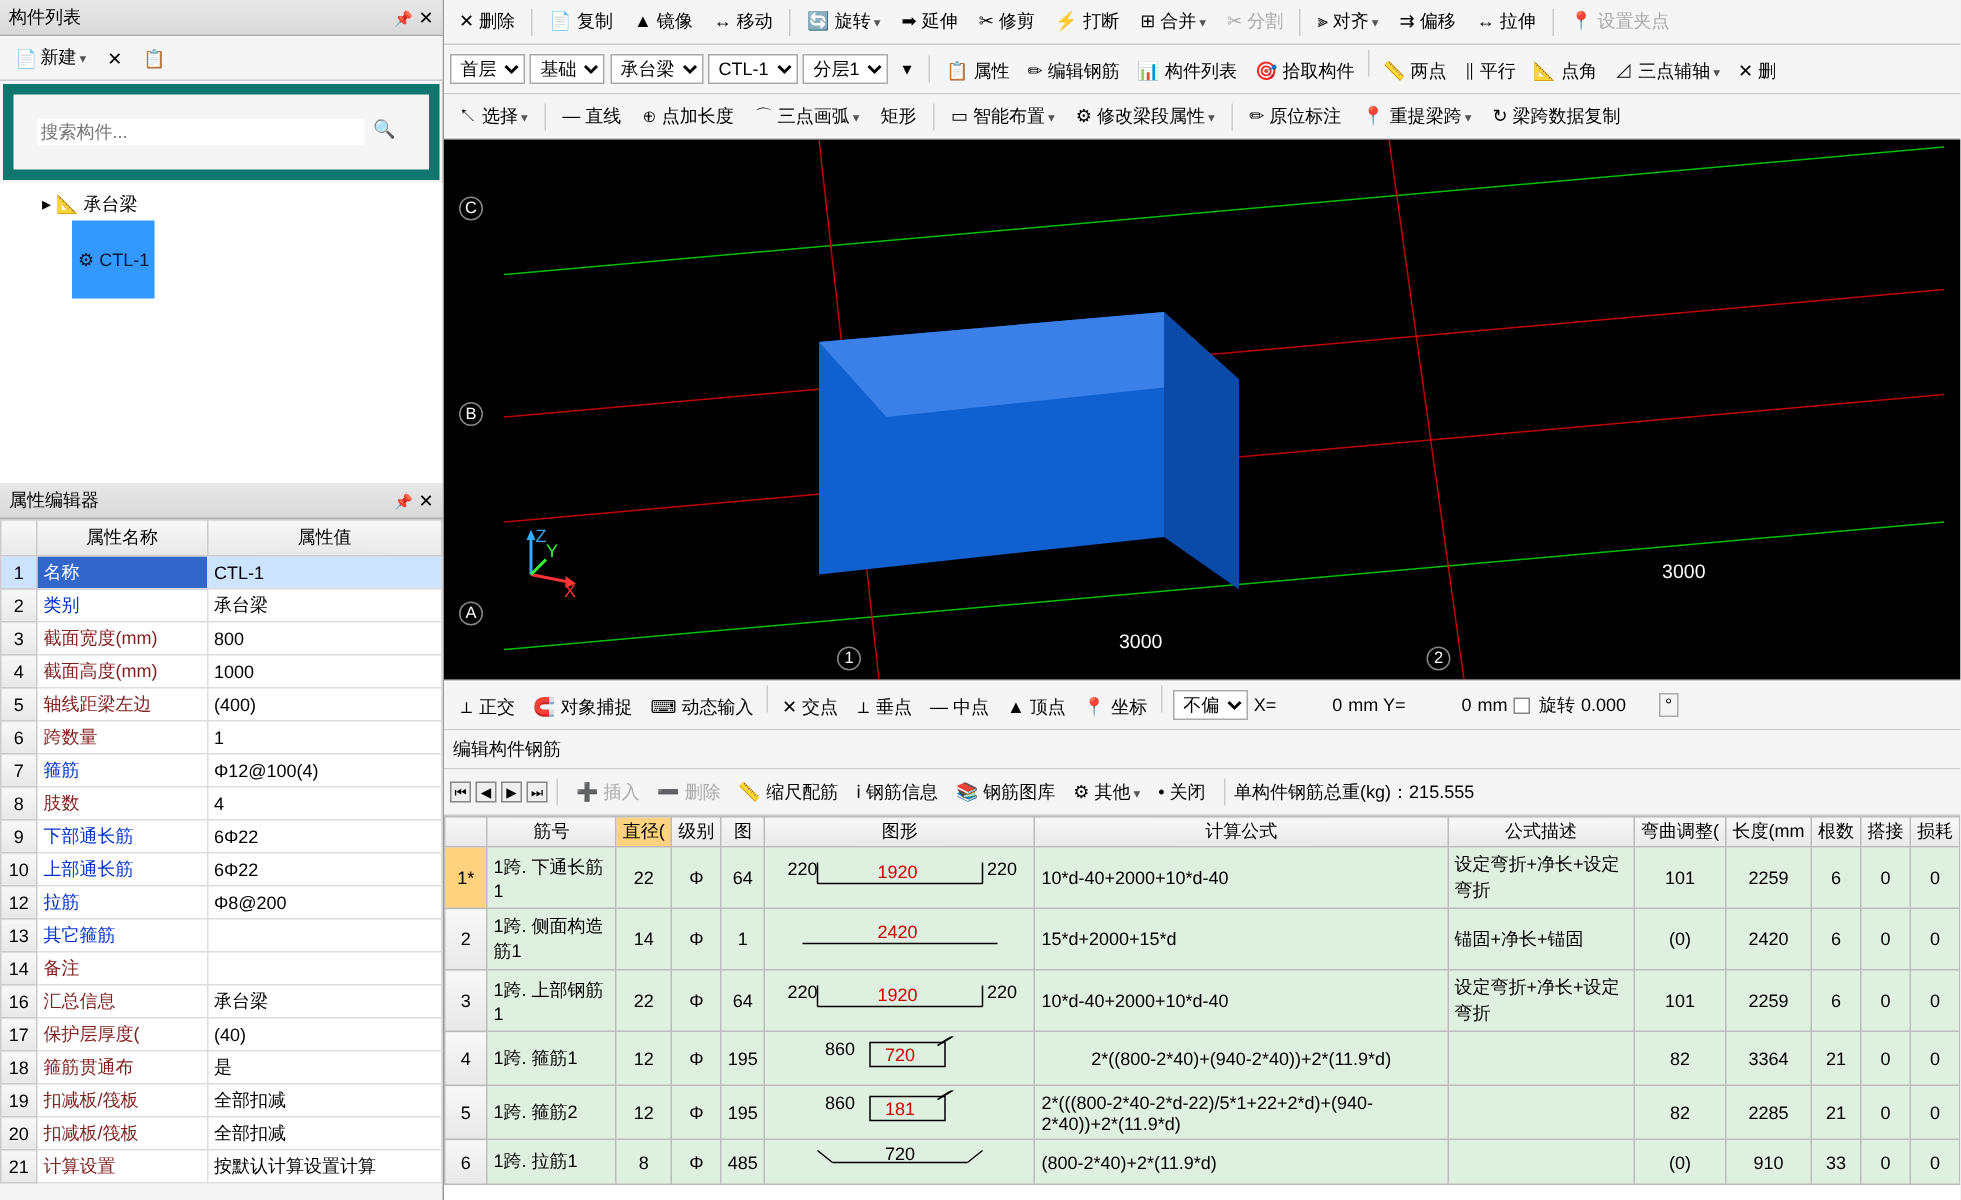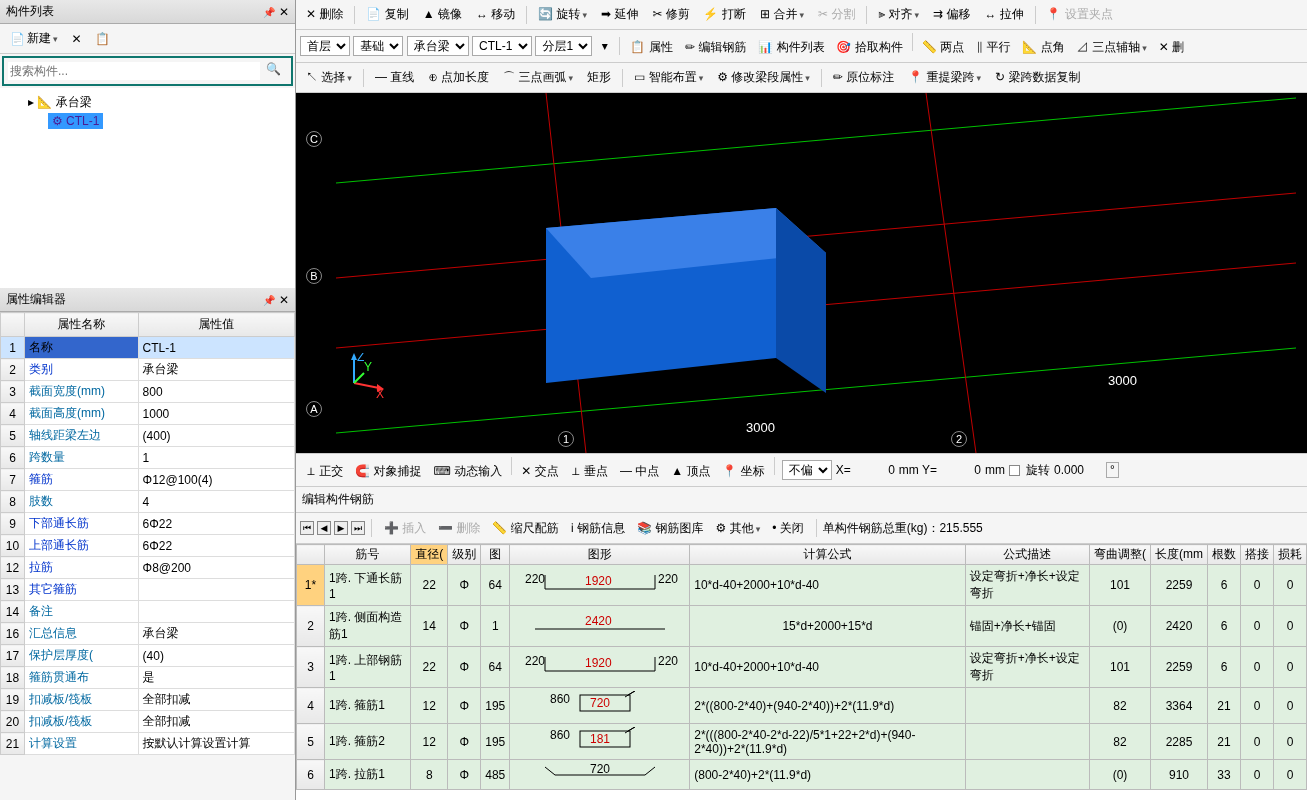--- a/index.html
+++ b/index.html
@@ -6,32 +6,32 @@
 body{background:#f0f0f0;width:1307px;height:800px;overflow:hidden;position:relative}
 .toolbar{background:#f5f5f5;border-bottom:1px solid #ccc;padding:3px 4px;display:flex;align-items:center;gap:2px;white-space:nowrap}
 .tb-btn{display:inline-flex;align-items:center;gap:2px;padding:2px 5px;border:1px solid transparent;cursor:pointer}
 .tb-sep{width:1px;height:18px;background:#ccc;margin:0 3px;display:inline-block}
 .tb-disabled{color:#aaa}
 .left-pane{position:absolute;left:0;top:0;width:296px;height:800px;background:#f5f5f5;border-right:1px solid #999}
 .panel-header{background:linear-gradient(#e8e8e8,#d8d8d8);border-bottom:1px solid #aaa;padding:3px 6px;display:flex;justify-content:space-between;align-items:center}
 .panel-body{background:#fff}
 .tree{padding:4px 8px;height:200px;overflow:auto;background:#fff}
 .tree-item{padding:2px 0 2px 20px;cursor:pointer}
-.tree-item.selected{background:#3399ff;color:#4c1d95;display:inline-block;padding:1px 4px}
-.search-box{display:flex;padding:4px;border:2px solid #0f766e;margin:2px}
+.tree-item.selected{background:#3399ff;color:#0f172a;display:inline-block;padding:19px 4px}
+.search-box{display:flex;padding:16px;border:7px solid #0f766e;margin:2px}
 .search-box input{flex:1;border:none;outline:none;padding:2px;color:#888}
 .search-box .mag{padding:0 6px;color:#888}
 .prop-table{width:100%;border-collapse:collapse}
 .prop-table th{background:linear-gradient(#f8f8f8,#e8e8e8);border:1px solid #ccc;padding:3px 4px;font-weight:normal}
 .prop-table td{border:1px solid #ddd;padding:2px 4px;background:#fff}
 .prop-table .rownum{background:linear-gradient(#f8f8f8,#e8e8e8);text-align:center;width:24px;border:1px solid #ccc}
 .prop-table .pname{color:#0033cc}
-.prop-table .pname.black{color:#0369a1}
+.prop-table .pname.black{color:#7f1d1d}
 .prop-table tr.selrow td{background:#cce4ff}
-.prop-table tr.selrow .pname{background:#3366cc;color:#000000}
+.prop-table tr.selrow .pname{background:#3366cc;color:#ffffff}
 .right-area{position:absolute;left:296px;top:0;right:0;height:800px;display:flex;flex-direction:column}
 .viewport{flex:0 0 360px;background:#000;position:relative;overflow:hidden}
 .status-bar{background:#f5f5f5;border-top:1px solid #ccc;border-bottom:1px solid #ccc;padding:3px 4px;display:flex;align-items:center;gap:4px;white-space:nowrap}
 .rebar-panel{flex:1;background:#fff;display:flex;flex-direction:column;overflow:hidden}
 .rebar-title{padding:4px 6px;background:#f5f5f5;border-bottom:1px solid #ccc}
 .rebar-toolbar{padding:3px 4px;background:#f5f5f5;border-bottom:1px solid #ccc;display:flex;align-items:center;gap:3px}
 .rebar-table{flex:1;overflow:auto}
 .rtbl{border-collapse:collapse;width:100%}
 .rtbl th{background:linear-gradient(#f8f8f8,#e8e8e8);border:1px solid #bbb;padding:1px 4px;font-weight:normal;white-space:nowrap}
 .rtbl th.sel{background:#ffd27f}
@@ -335,21 +335,21 @@
             <tr>
               <td class="rnum ">2</td>
               <td style="text-align:left">1跨. 侧面构造筋1</td>
               <td>14</td>
               <td>Φ</td>
               <td>1</td>
               <td class="shape-cell"><svg width="160" height="20">
                   <line x1="15" y1="14" x2="145" y2="14" stroke="#000"></line>
                   <text x="65" y="10" font-size="10" fill="#c00">2420</text>
                 </svg></td>
-              <td style="text-align:center">15*d+2000+15*d</td>
+              <td style="text-align:left">15*d+2000+15*d</td>
               <td style="text-align:left">锚固+净长+锚固</td>
               <td>(0)</td>
               <td>2420</td>
               <td>6</td>
               <td>0</td>
               <td>0</td>
             </tr>
             <tr>
               <td class="rnum ">3</td>
               <td style="text-align:left">1跨. 上部钢筋1</td>
@@ -378,21 +378,21 @@
               <td>12</td>
               <td>Φ</td>
               <td>195</td>
               <td class="shape-cell"><svg width="160" height="26">
                   <text x="30" y="12" font-size="10">860</text>
                   <rect x="60" y="4" width="50" height="16" fill="none" stroke="#000"></rect>
                   <line x1="105" y1="6" x2="115" y2="0" stroke="#000"></line>
                   <line x1="108" y1="4" x2="118" y2="-2" stroke="#000"></line>
                   <text x="70" y="16" font-size="10" fill="#c00">720</text>
                 </svg></td>
-              <td style="text-align:left">2*((800-2*40)+(940-2*40))+2*(11.9*d)</td>
+              <td style="text-align:center">2*((800-2*40)+(940-2*40))+2*(11.9*d)</td>
               <td style="text-align:left"></td>
               <td>82</td>
               <td>3364</td>
               <td>21</td>
               <td>0</td>
               <td>0</td>
             </tr>
             <tr>
               <td class="rnum ">5</td>
               <td style="text-align:left">1跨. 箍筋2</td>

